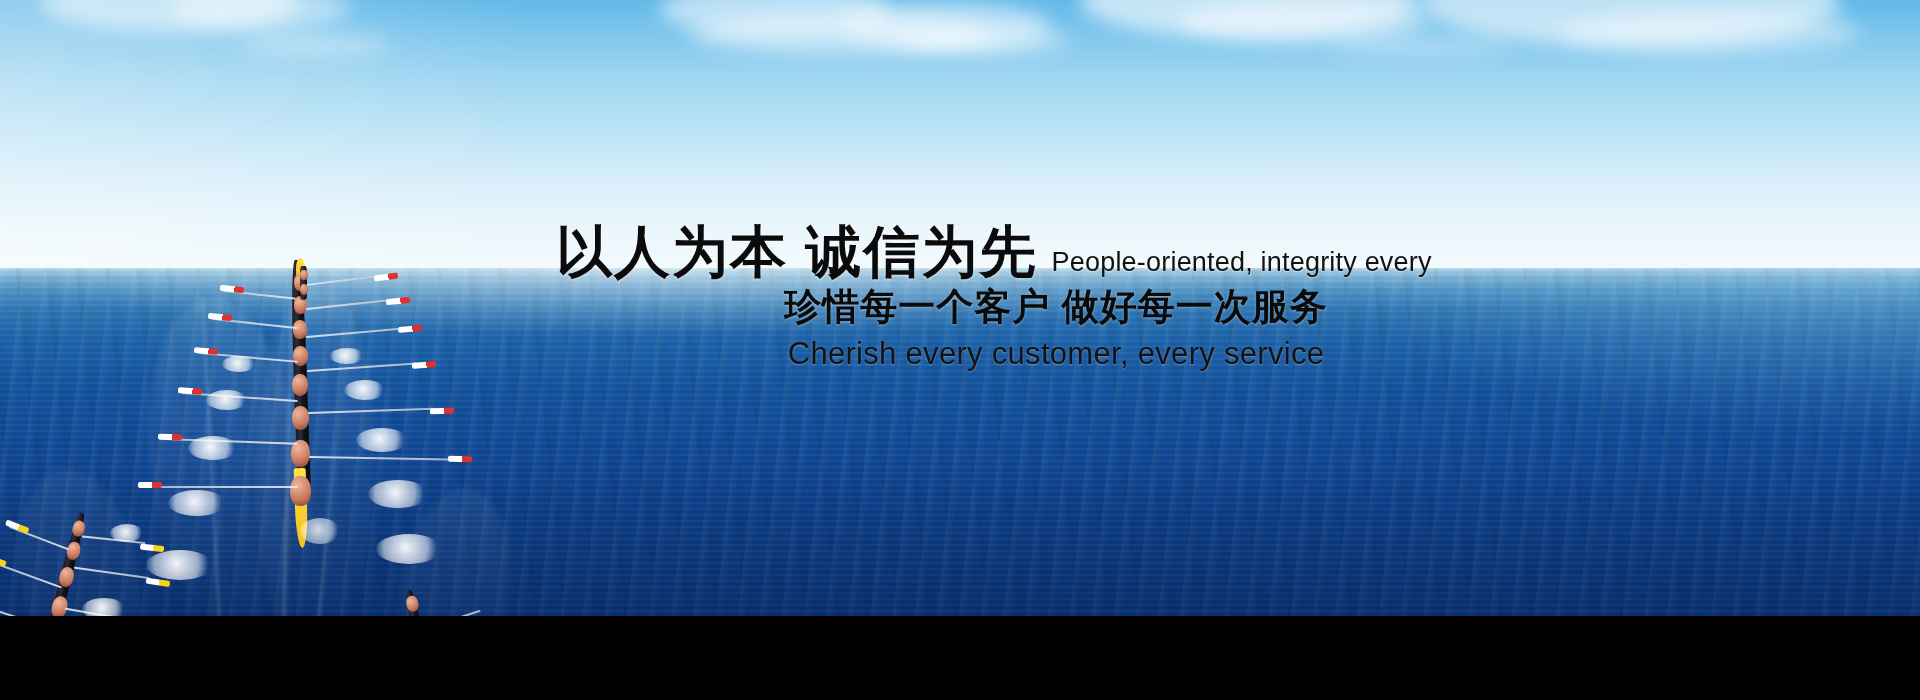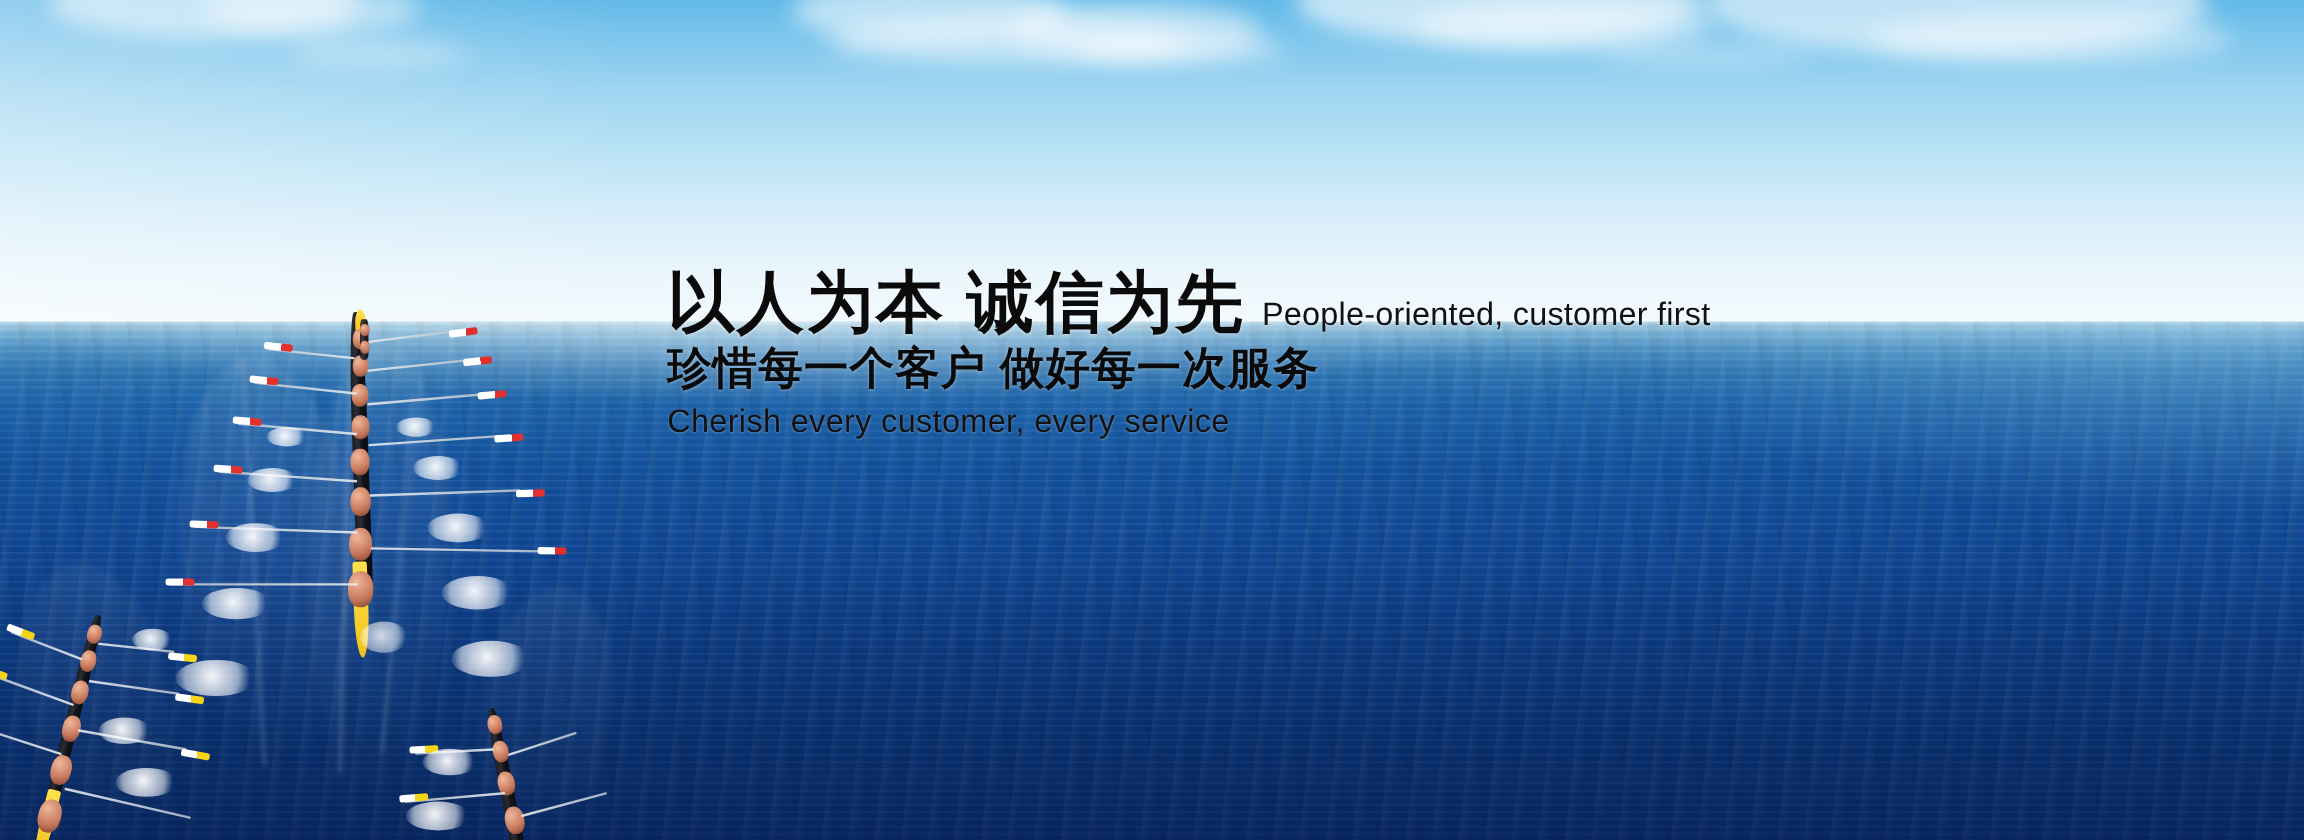--- a/index.html
+++ b/index.html
@@ -5,24 +5,25 @@
   html, body {
     margin: 0;
     padding: 0;
     background: #000;
   }
   * { box-sizing: border-box; }
 
   .banner {
     position: relative;
     width: 1920px;
-    height: 700px;
+    height: 616px;
     overflow: hidden;
     font-family: "Liberation Sans", "DejaVu Sans", sans-serif;
     background: #0b2f6e;
+    text-align: center;
   }
 
   
   .sky {
     position: absolute;
     left: 0; top: 0;
     width: 1920px;
     height: 292px;
     background: linear-gradient(to bottom,
         #63b9e8 0%,
@@ -222,21 +223,21 @@
   .sub-cn {
     font-size: 37px;
     font-weight: 700;
     color: #0a0a0a;
     letter-spacing: 1px;
     white-space: nowrap;
     text-shadow: 0 1px 3px rgba(255,255,255,0.35);
   }
   .sub-en {
     margin-top: 4px;
-    font-size: 27px;
+    font-size: 31px;
     font-weight: 400;
     color: #121212;
     letter-spacing: 0.3px;
     white-space: nowrap;
     text-shadow: 0 1px 2px rgba(255,255,255,0.3);
   }
 </style>
 </head>
 <body>
 
@@ -381,19 +382,19 @@
     <div class="shell" style="left:292px; top:-2px; width:22px; height:40px; opacity:.9;">
       <div class="hull" style="left:8px; top:0px; width:7px; height:34px;"></div>
       <div class="rower" style="left:8px; top:4px;  width:8px; height:10px;"></div>
       <div class="rower" style="left:8px; top:18px; width:8px; height:11px;"></div>
     </div>
   </div>
 
   <div class="slogan">
     <div class="headline-row">
       <span class="headline-cn">以人为本 诚信为先</span>
-      <span class="headline-en">People-oriented, customer first</span>
+      <span class="headline-en">People-oriented, integrity every</span>
     </div>
     <div class="sub-cn">珍惜每一个客户  做好每一次服务</div>
     <div class="sub-en">Cherish every customer, every service</div>
   </div>
 
 </div>
 
 </body></html>

